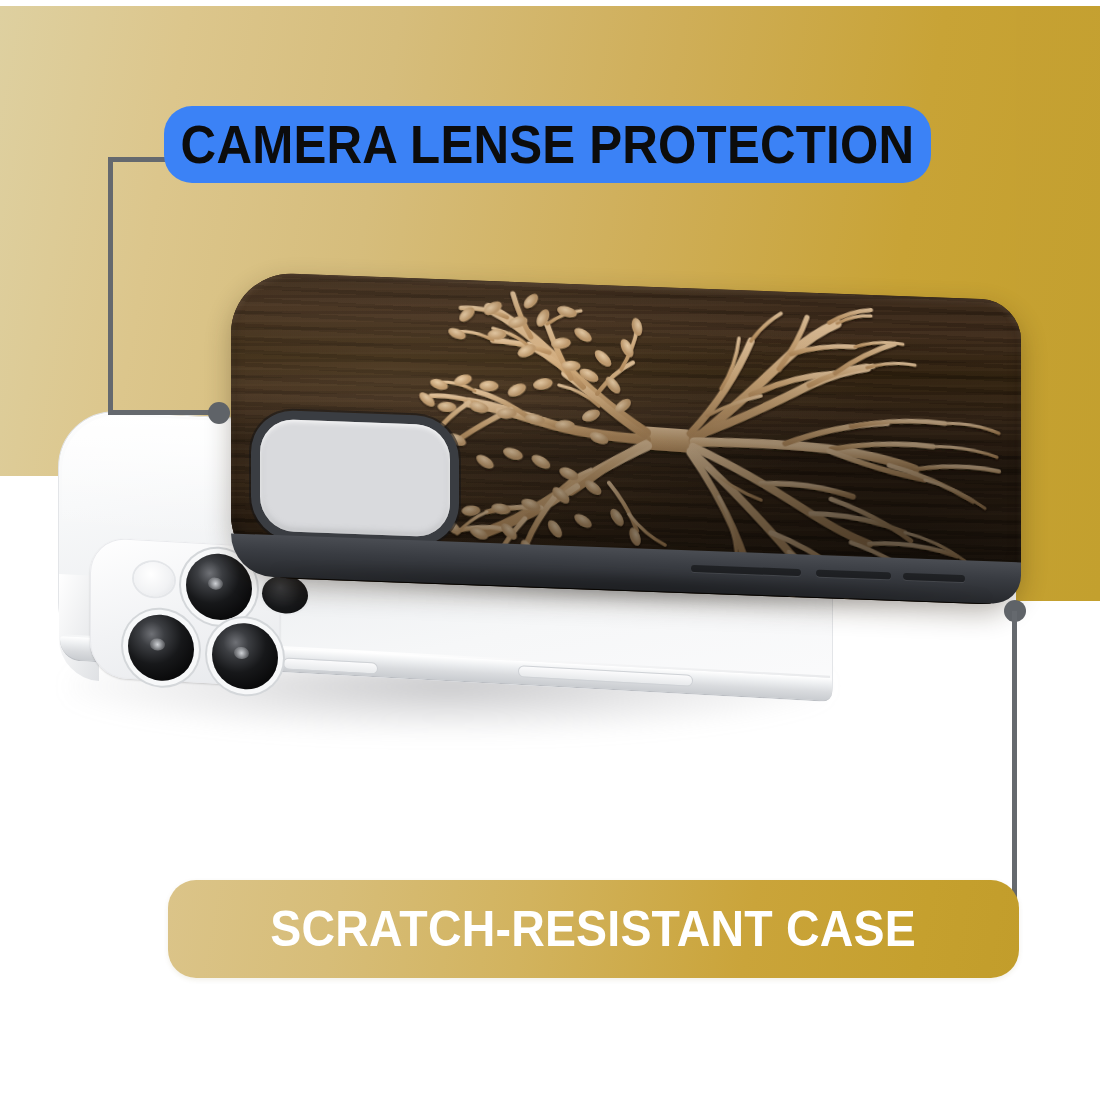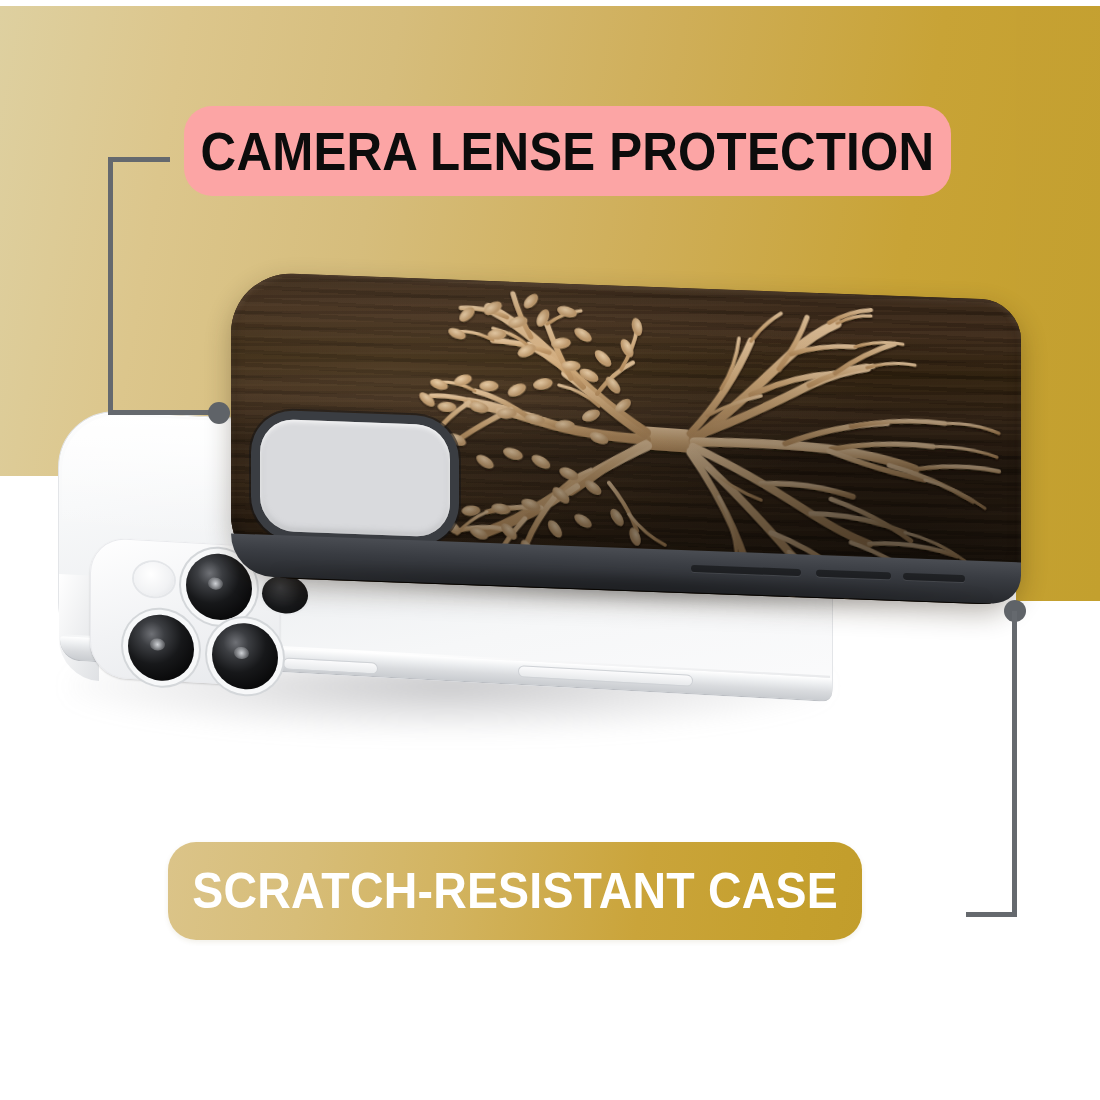--- a/index.html
+++ b/index.html
@@ -27,30 +27,30 @@
     position:absolute; left:1016px; top:6px; width:84px; height:595px;
     background:linear-gradient(100deg,#c6a133 0%,#c3a02e 100%);
   }
 
   
   .badge {
     position:absolute; display:flex; align-items:center;
     justify-content:center; border-radius:30px; z-index:40;
   }
   .badge-top {
-    left:184px; top:106px; width:767px; height:90px;
-    background:#fca5a5; border-radius:28px;
+    left:164px; top:106px; width:767px; height:77px;
+    background:#3b82f6; border-radius:28px;
   }
   .badge-top .badge-text {
     font-size:53px; font-weight:bold; color:#0c0c0c;
     letter-spacing:0.2px; transform:scaleX(0.93);
     white-space:nowrap; line-height:1;
   }
   .badge-bottom {
-    left:168px; top:842px; width:694px; height:98px;
+    left:168px; top:880px; width:851px; height:98px;
     border-radius:28px;
     background:linear-gradient(100deg,
       #dbc489 0%, #d7bd78 20%, #d2b35e 42%,
       #caa43a 68%, #c5a02e 88%, #c29d2b 100%);
     box-shadow:0 2px 5px rgba(120,95,30,0.10);
   }
   .badge-bottom .badge-text {
     font-size:50px; font-weight:bold; color:#ffffff;
     letter-spacing:0.2px; transform:scaleX(0.93);
     white-space:nowrap; line-height:1;

